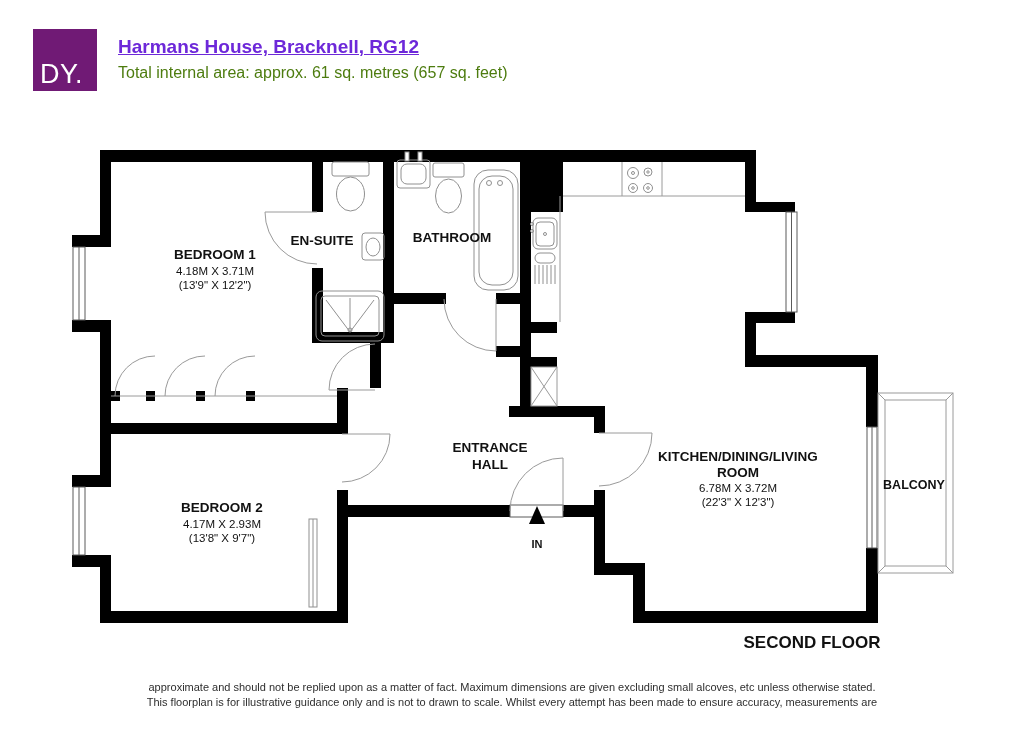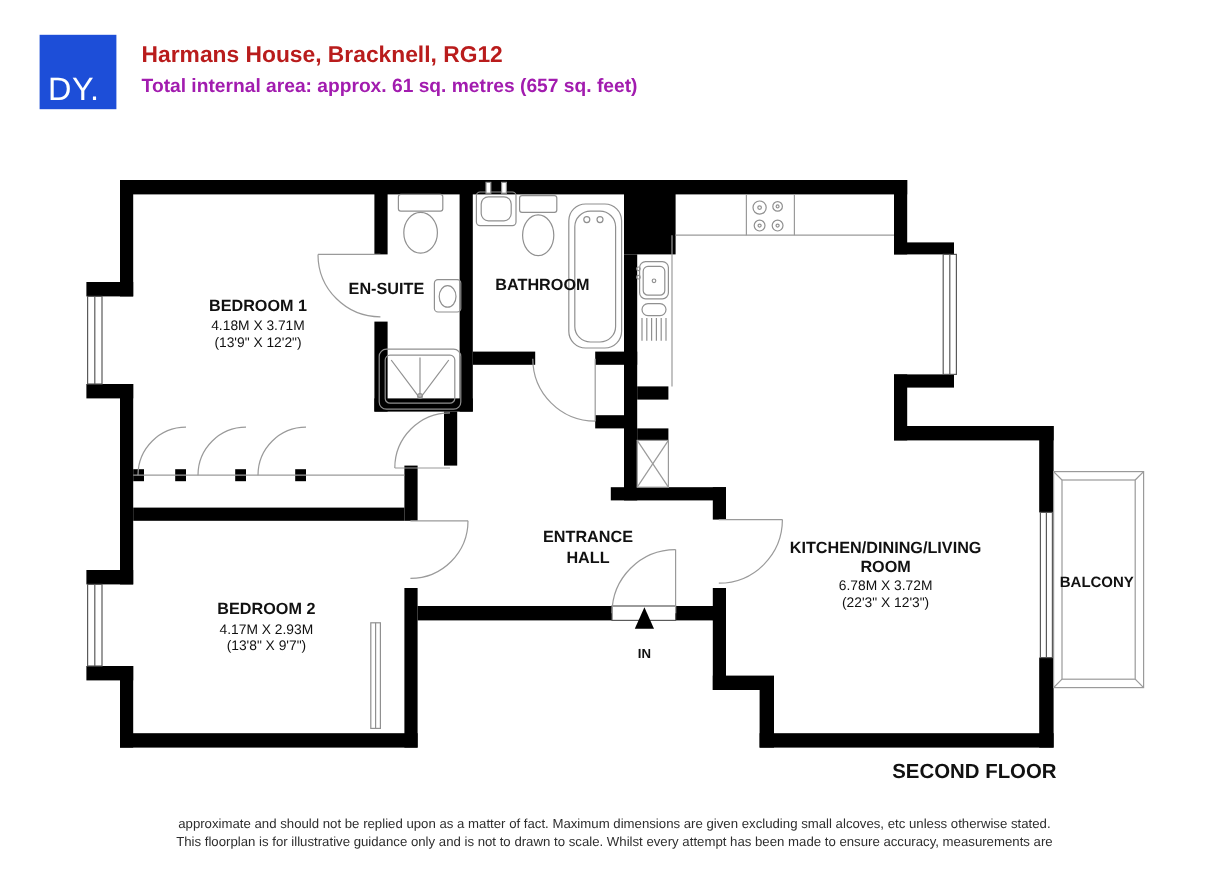--- a/index.html
+++ b/index.html
@@ -9,43 +9,44 @@
     position: relative;
     width: 1024px;
     height: 732px;
     background: #ffffff;
     overflow: hidden;
   }
   .logo {
     position: absolute;
     left: 33px; top: 29px;
     width: 64px; height: 62px;
-    background: #1d4ed8;
+    background: #701a75;
   }
   .logo span {
     position: absolute;
     left: 7px; bottom: 1px;
     color: #ffffff;
     font-size: 27px;
     font-weight: 400;
     letter-spacing: 0.5px;
   }
   .header-title {
     position: absolute;
     left: 118px; top: 36px;
     font-size: 19px;
     font-weight: bold;
-    color: #b91c1c;
+    color: #6d28d9;
+    text-decoration: underline;
   }
   .header-subtitle {
     position: absolute;
     left: 118px; top: 64px;
     font-size: 16px;
-    font-weight: 700;
-    color: #a21caf;
+    font-weight: 400;
+    color: #4d7c0f;
   }
   .plan-svg { position: absolute; left: 0; top: 0; }
   .disclaimer {
     position: absolute;
     left: 112px; top: 680px;
     width: 800px;
     text-align: center;
     font-size: 11px;
     line-height: 14.5px;
     color: #2e2e2e;

